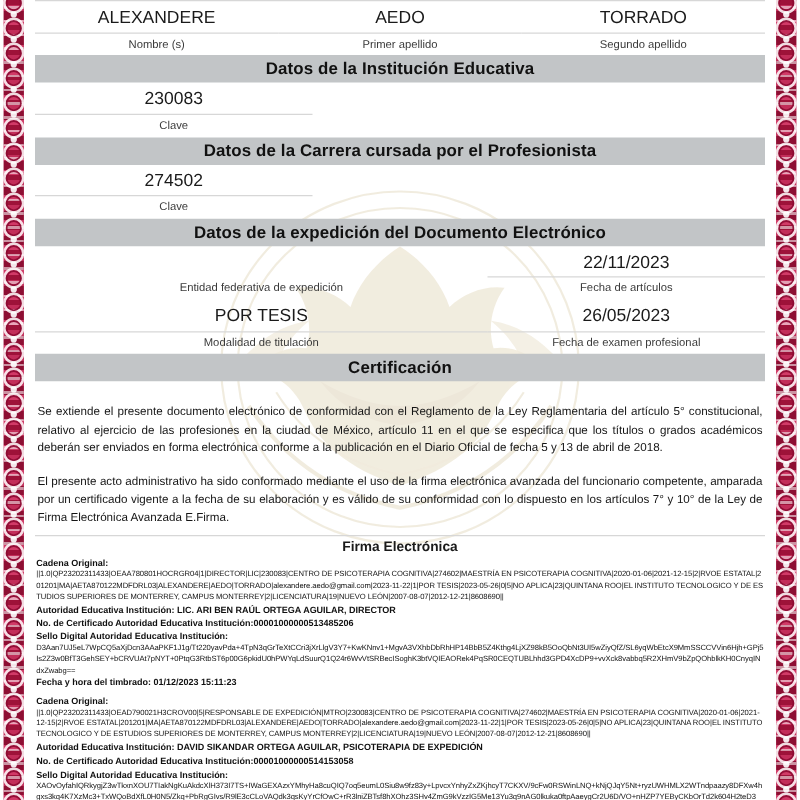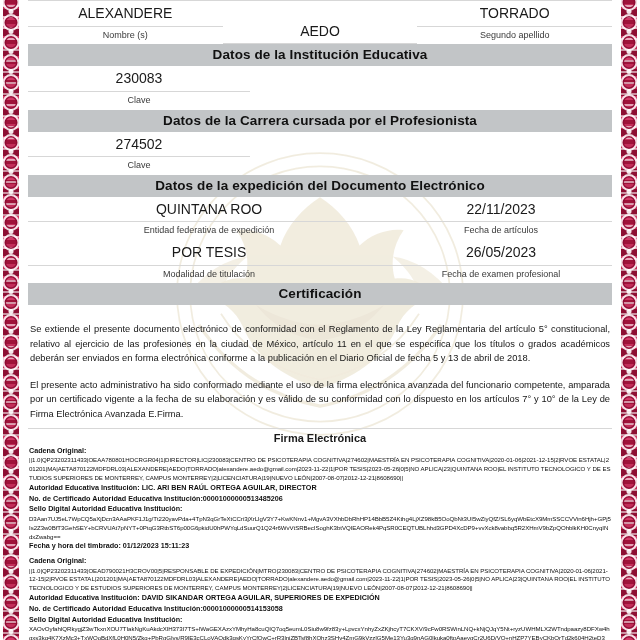--- a/index.html
+++ b/index.html
@@ -245,20 +245,21 @@
 
       <div class="toprule"></div>
 
       <div class="row">
         <div class="cell">
           <div class="val">ALEXANDERE</div>
           <div class="lbl">Nombre (s)</div>
         </div>
         <div class="cell">
           <div class="val">AEDO</div>
+          <div class="lbl">Primer apellido</div>
         </div>
         <div class="cell">
           <div class="val">TORRADO</div>
           <div class="lbl">Segundo apellido</div>
         </div>
       </div>
 
       <div class="sec-bar">Datos de la Institución Educativa</div>
       <div class="row">
         <div class="cell w40">
@@ -271,21 +272,20 @@
       <div class="row">
         <div class="cell w40">
           <div class="val">274502</div>
           <div class="lbl">Clave</div>
         </div>
       </div>
 
       <div class="sec-bar">Datos de la expedición del Documento Electrónico</div>
       <div class="row">
         <div class="cell w60">
-          <div class="val">QUINTANA ROO</div>
           <div class="lbl">Entidad federativa de expedición</div>
         </div>
         <div class="cell w40">
           <div class="val">22/11/2023</div>
           <div class="lbl">Fecha de artículos</div>
         </div>
       </div>
       <div class="row">
         <div class="cell w60">
           <div class="val">POR TESIS</div>
@@ -313,21 +313,21 @@
         <div class="k">Sello Digital Autoridad Educativa Institución:</div>
         <div class="mono">D3Aan7UJ5eL7WpCQ5aXjDcn3AAaPKF1J1g/Tt220yavPda+4TpN3qGrTeXtCCri3jXrLlgV3Y7+KwKNnv1+MgvA3VXhbDbRhHP14BbB5Z4Kthg4LjXZ98kB5OoQbNt3UI5wZiyQfZ/SL6yqWbEtcX9MmSSCCVVin6Hjh+GPj5Is2Z3w0BfT3GehSEY+bCRVUAt7pNYT+0PtqG3RtbST6p00G6pkidU0hPWYqLdSuurQ1Q24r6WvVtSRBecISoghK3btVQIEAORek4PqSR0CEQTUBLhhd3GPD4XcDP9+vvXck8vabbq5R2XHmV9bZpQOhblkKH0CnyqINdxZwabg==</div>
         <div class="kv"><span>Fecha y hora del timbrado:</span> <span>01/12/2023 15:11:23</span></div>
       </div>
 
       <div class="gap"></div>
 
       <div class="blk">
         <div class="k">Cadena Original:</div>
         <div class="mono">||1.0|QP23202311433|OEAD790021H3CROV00|5|RESPONSABLE DE EXPEDICIÓN|MTRO|230083|CENTRO DE PSICOTERAPIA COGNITIVA|274602|MAESTRÍA EN PSICOTERAPIA COGNITIVA|2020-01-06|2021-12-15|2|RVOE ESTATAL|201201|MA|AETA870122MDFDRL03|ALEXANDERE|AEDO|TORRADO|alexandere.aedo@gmail.com|2023-11-22|1|POR TESIS|2023-05-26|0|5|NO APLICA|23|QUINTANA ROO|EL INSTITUTO TECNOLOGICO Y DE ESTUDIOS SUPERIORES DE MONTERREY, CAMPUS MONTERREY|2|LICENCIATURA|19|NUEVO LEÓN|2007-08-07|2012-12-21|8608690||</div>
-        <div class="kv"><span>Autoridad Educativa Institución:</span> <span>DAVID SIKANDAR ORTEGA AGUILAR, SUPERIORES DE EXPEDICIÓN</span></div>
+        <div class="kv"><span>Autoridad Educativa Institución:</span> <span>DAVID SIKANDAR ORTEGA AGUILAR, PSICOTERAPIA DE EXPEDICIÓN</span></div>
         <div class="kv"><span>No. de Certificado Autoridad Educativa Institución:</span><span>00001000000514153058</span></div>
         <div class="k">Sello Digital Autoridad Educativa Institución:</div>
         <div class="mono">XAOvOyfahIQRkygjZ3wTkxnXOU7TIakNgKuAkdcXlH373I7TS+IWaGEXAzxYMhyHa8cuQIQ7oq5eumL0Siu8w9fz83y+LpvcxYnhyZxZKjhcyT7CKXV/9cFw0RSWinLNQ+kNjQJqY5Nt+ryzUWHMLX2WTndpaazy8DFXw4hgxs3kq4K7XzMc3+TxWQoBdXfL0H0N5/Zkq+PbRgGIvs/R9lE3cCLoVAQdk3qsKyYrCfOwC+rR3lniZBTsf8hXOhz3SHv4ZmG9kVzzIG5Me13Yu3q9nAG0lkuka0ftpAaeygCr2U6D/VO+nHZP7YEByCKbOrTd2k604H2teD3W/lqpw==</div>
         <div class="kv"><span>Fecha y hora del timbrado:</span> <span>01/12/2023 15:16:19</span></div>
       </div>
 
     </div>
   </div>
 
   <div class="border-strip">

